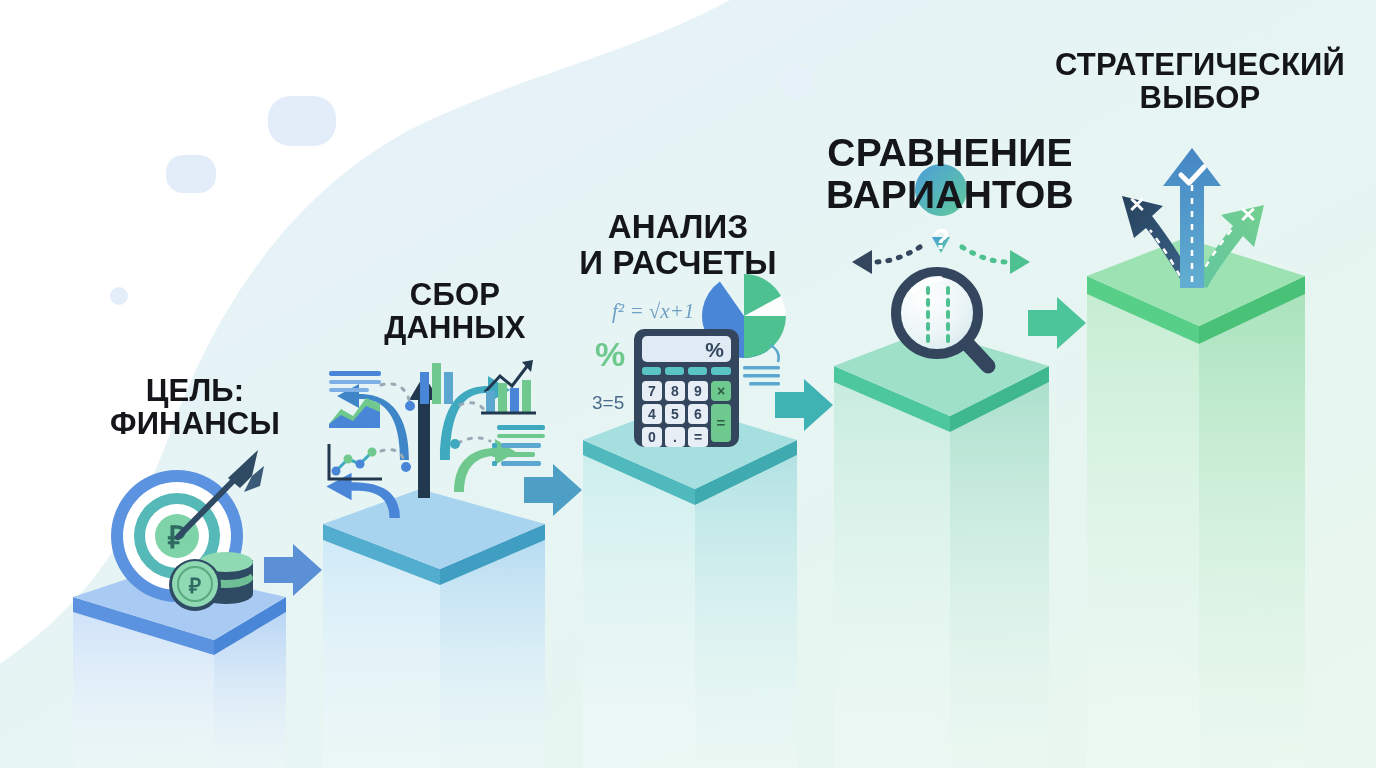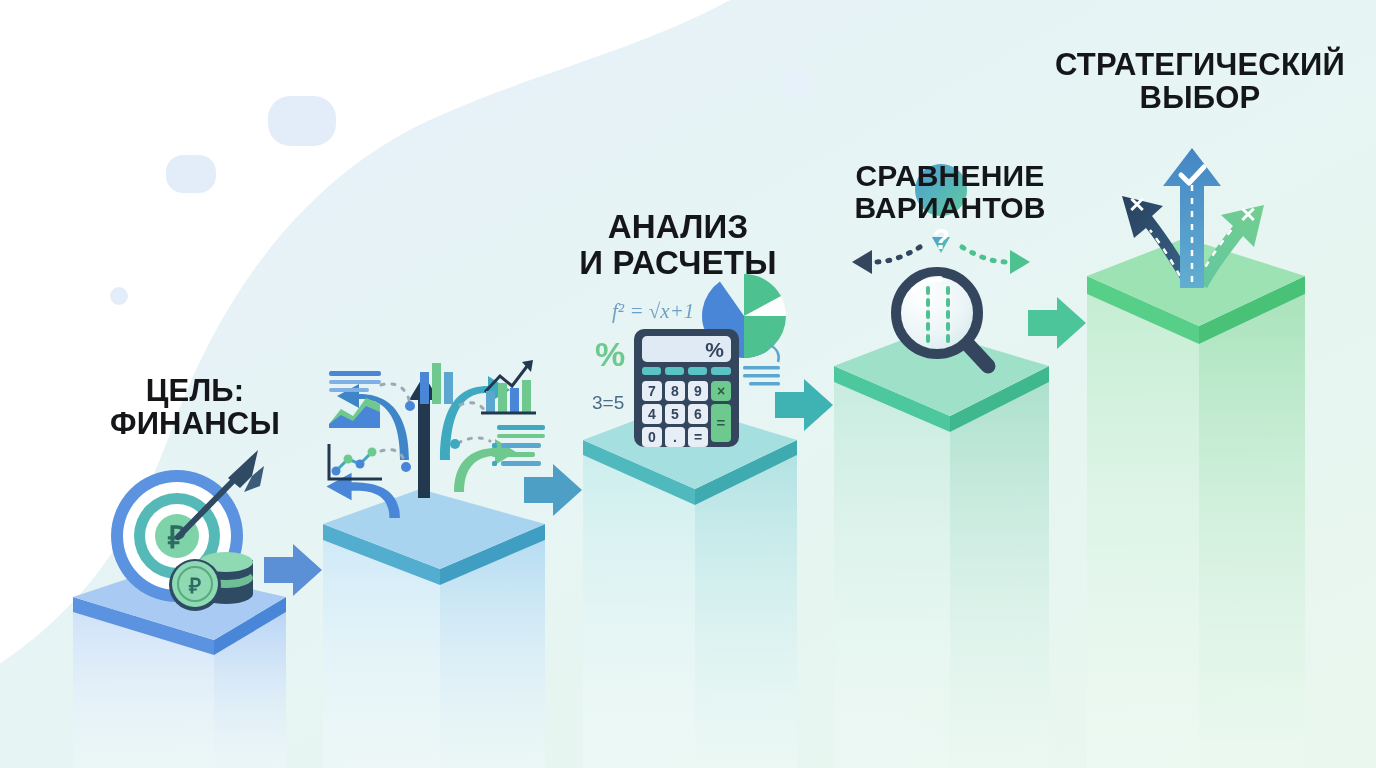--- a/index.html
+++ b/index.html
@@ -17,21 +17,21 @@
     color:#14161a;
     letter-spacing:0.2px;
     line-height:1.08;
     white-space:pre-line;
     text-transform:uppercase;
     -webkit-font-smoothing:antialiased;
   }
   #t1{left:40px;  top:374px; width:310px; font-size:31px;}
   #t2{left:300px; top:278px; width:310px; font-size:31px;}
   #t3{left:528px; top:209px; width:300px; font-size:33px;}
-  #t4{left:800px; top:132px; width:300px; font-size:30px;margin-top:28px;}
+  #t4{left:800px; top:132px; width:300px; font-size:39px;}
   #t5{left:1020px;top:48px;  width:360px; font-size:31px;}
 </style>
 </head>
 <body>
 
 <div id="stage">
 
   <svg id="bgsvg" viewBox="0 0 1376 768">
     <defs>
       <linearGradient id="bgGrad" x1="0" y1="0" x2="1" y2="1">
@@ -368,20 +368,22 @@
         <path d="M1180,288 L1180,186 L1163,186 L1192,148 L1221,186 L1204,186 L1204,288 Z" fill="url(#roadC)"></path>
         <path d="M1192,282 L1192,184" stroke="#ffffff" stroke-width="2.5" fill="none" stroke-dasharray="6 7"></path>
         <path d="M1181,175 L1189,183 L1204,167" stroke="#ffffff" stroke-width="5" fill="none" stroke-linecap="round" stroke-linejoin="round"></path>
       </g>
     </g>
 
   </svg>
 
   <div class="step-title" id="t1">ЦЕЛЬ:
 ФИНАНСЫ</div>
+  <div class="step-title" id="t2">СБОР
+ДАННЫХ</div>
   <div class="step-title" id="t3">АНАЛИЗ
 И РАСЧЕТЫ</div>
   <div class="step-title" id="t4">СРАВНЕНИЕ
 ВАРИАНТОВ</div>
   <div class="step-title" id="t5">СТРАТЕГИЧЕСКИЙ
 ВЫБОР</div>
 
 </div>
 
 </body></html>

